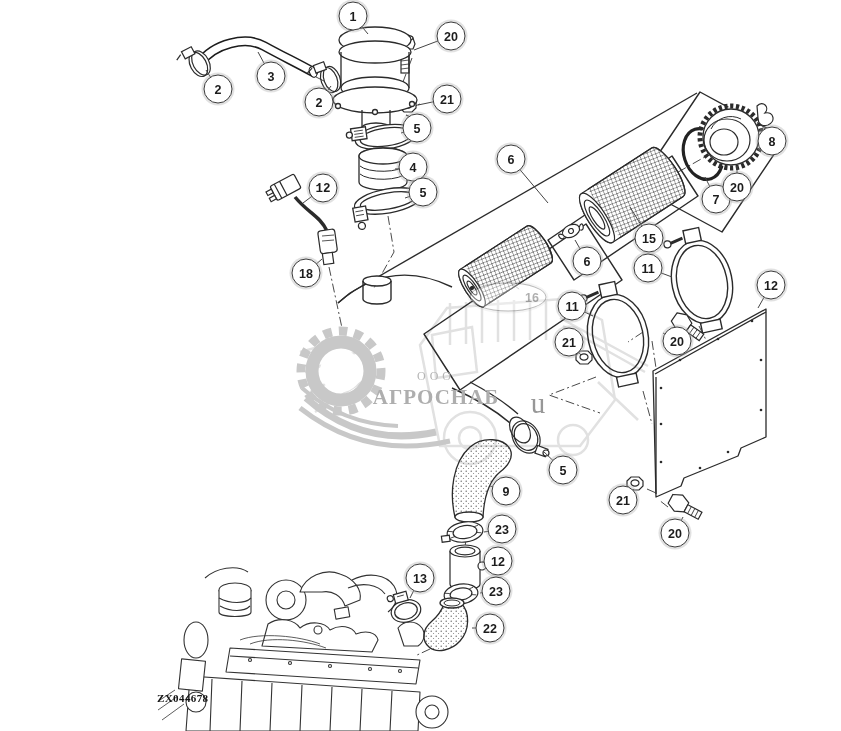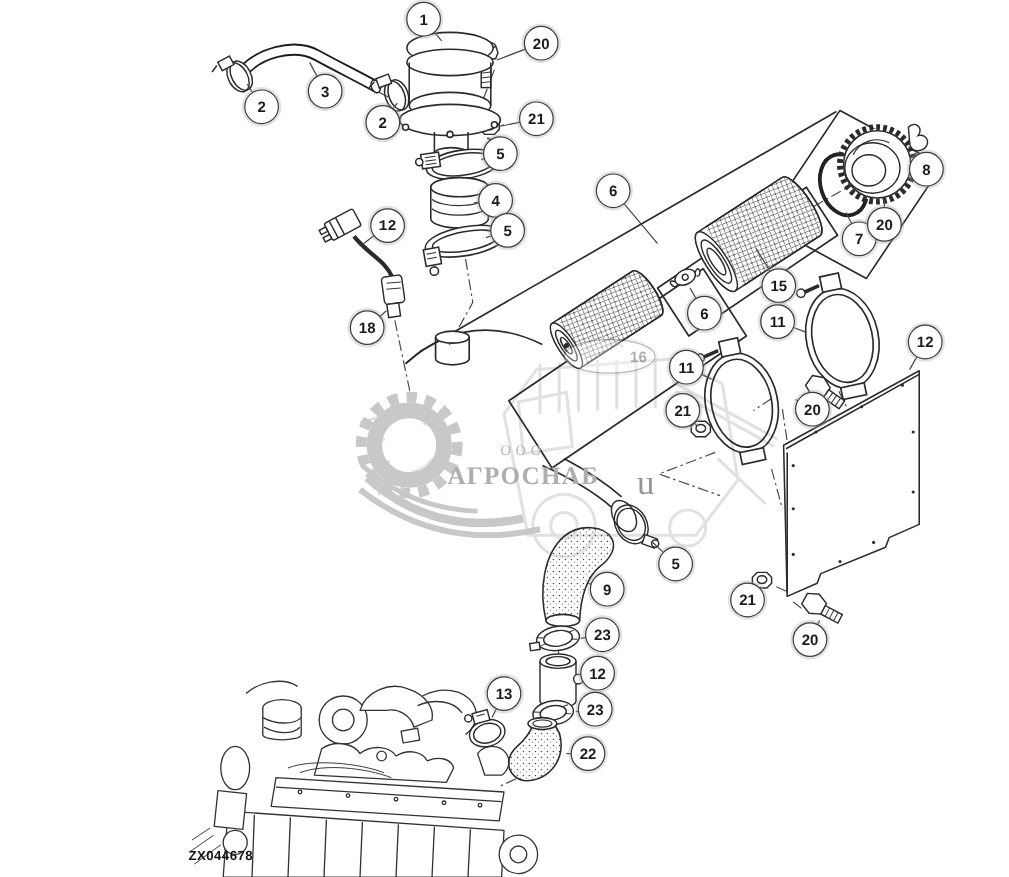--- a/index.html
+++ b/index.html
@@ -12,22 +12,22 @@
            box-shadow:0 0 0 2px rgba(170,170,170,.35);
            display:flex;align-items:center;justify-content:center;
            font-size:12.5px;font-weight:bold;transform:translate(-50%,-50%);
            font-family:"Liberation Sans",sans-serif;cursor:default;}
   .callout.faint{opacity:.35;}
   .wm-text{position:absolute;transform:translate(-50%,-50%);white-space:nowrap;
            font-family:"Liberation Serif",serif;user-select:none;}
   #wm-ooo{font-size:12px;letter-spacing:4px;color:#b4b4b4;}
   #wm-name{font-size:21px;font-weight:600;letter-spacing:1px;color:#aeaeae;}
   #wm-u{font-size:29px;color:#979797;}
-  #drawing-no{position:absolute;left:157px;top:708px;font-size:11px;font-weight:bold;
-              letter-spacing:.4px;color:#141414;font-family:Liberation Sans, sans-serif;}
+  #drawing-no{position:absolute;left:157px;top:692px;font-size:11px;font-weight:bold;
+              letter-spacing:.4px;color:#141414;font-family:Liberation Serif, serif;}
 </style>
 </head>
 <body>
 
 <div id="canvas">
 
   <svg class="layer" viewBox="0 0 841 731">
     <defs>
       <pattern id="mesh" width="5.5" height="5.5" patternUnits="userSpaceOnUse" patternTransform="rotate(-33)">
         <path d="M0,0 L5.5,5.5 M5.5,0 L0,5.5" stroke="#3a3a3a" stroke-width="0.6" fill="none"></path>

